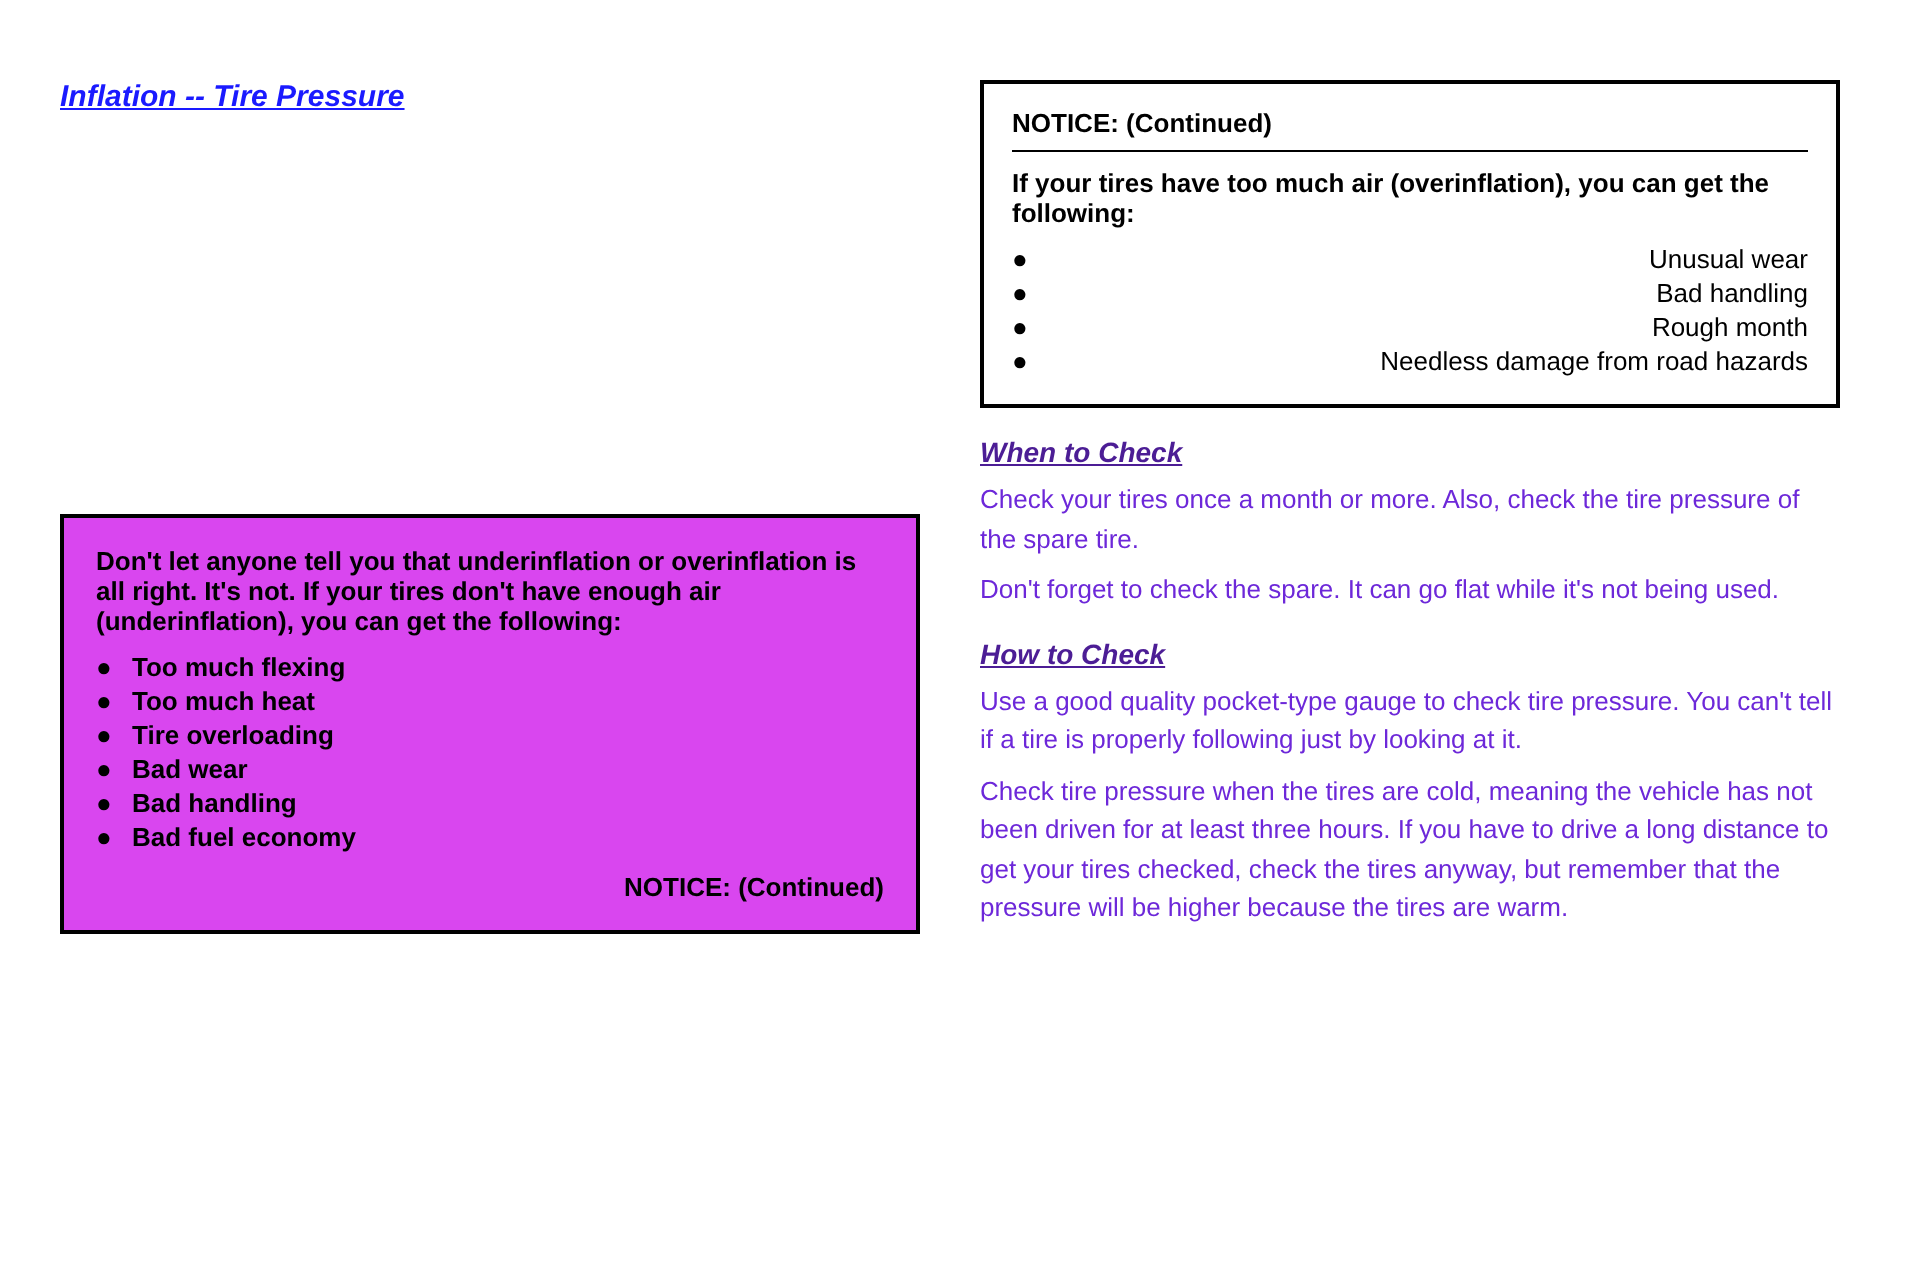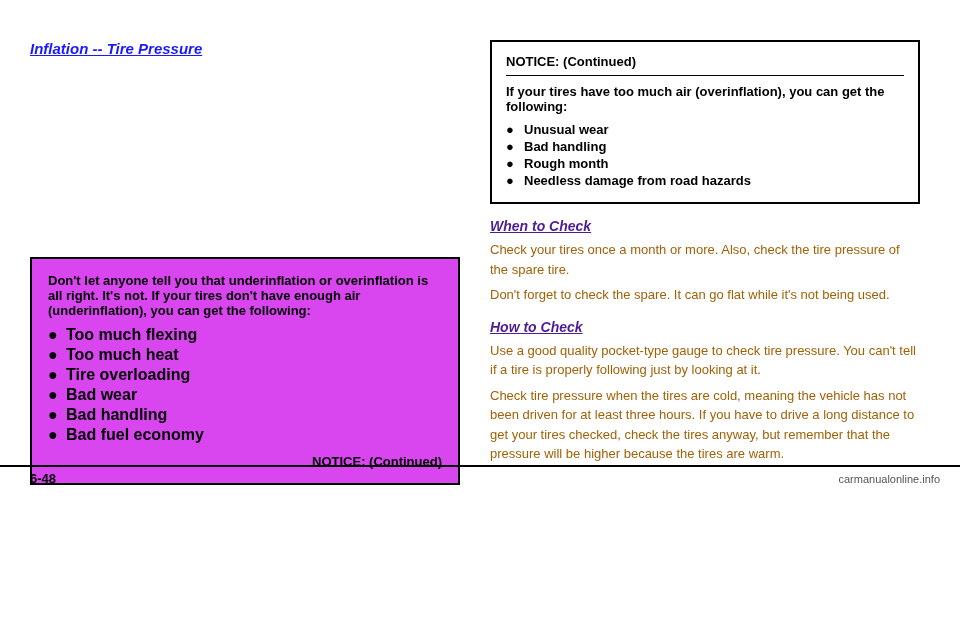--- a/index.html
+++ b/index.html
@@ -56,21 +56,21 @@
       font-size: 13px;
       margin-bottom: 8px;
     }
     .main-notice-box ul {
       list-style: none;
       padding-left: 0;
       margin: 0 0 8px 0;
     }
     .main-notice-box ul li {
       font-weight: bold;
-      font-size: 16px;
+      font-size: 13px;
       padding-left: 18px;
       position: relative;
       margin-bottom: 2px;
     }
     .main-notice-box ul li::before {
       content: "●";
       position: absolute;
       left: 0;
       top: 0;
     }
@@ -78,21 +78,21 @@
       color: #4c1d95;
       font-size: 14px;
       font-weight: bold;
       font-style: italic;
       text-decoration: underline;
       margin-top: 14px;
       margin-bottom: 6px;
     }
     .section-text {
       font-size: 13px;
-      color: #a16207;
+      color: #6d28d9;
       margin-bottom: 6px;
       line-height: 1.5;
     }
     .page-footer {
       position: absolute;
       bottom: 12px;
       left: 0;
       width: 960px;
       border-top: 2px solid #000;
       padding-top: 4px;
@@ -127,25 +127,26 @@
       font-weight: bold;
       font-size: 13px;
       margin-bottom: 8px;
     }
     .right-top-notice ul {
       list-style: none;
       padding-left: 0;
       margin: 0;
     }
     .right-top-notice ul li {
-      font-weight: bold;
+      font-weight: normal;
       font-size: 13px;
       padding-left: 18px;
       position: relative;
       margin-bottom: 2px;
+      text-align: right;
     }
     .right-top-notice ul li::before {
       content: "●";
       position: absolute;
       left: 0;
       top: 0;
     }
   </style>
 </head>
 <body>
@@ -184,17 +185,13 @@
 
     <div class="section-title">When to Check</div>
     <p class="section-text">Check your tires once a month or more. Also, check the tire pressure of the spare tire.</p>
     <p class="section-text">Don't forget to check the spare. It can go flat while it's not being used.</p>
 
     <div class="section-title">How to Check</div>
     <p class="section-text">Use a good quality pocket-type gauge to check tire pressure. You can't tell if a tire is properly following just by looking at it.</p>
     <p class="section-text">Check tire pressure when the tires are cold, meaning the vehicle has not been driven for at least three hours. If you have to drive a long distance to get your tires checked, check the tires anyway, but remember that the pressure will be higher because the tires are warm.</p>
   </div>
 
-  <div class="page-footer">
-    <span class="page-number">6-48</span>
-    <span class="footer-logo">carmanualonline.info</span>
-  </div>
 </div>
 
 </body></html>

